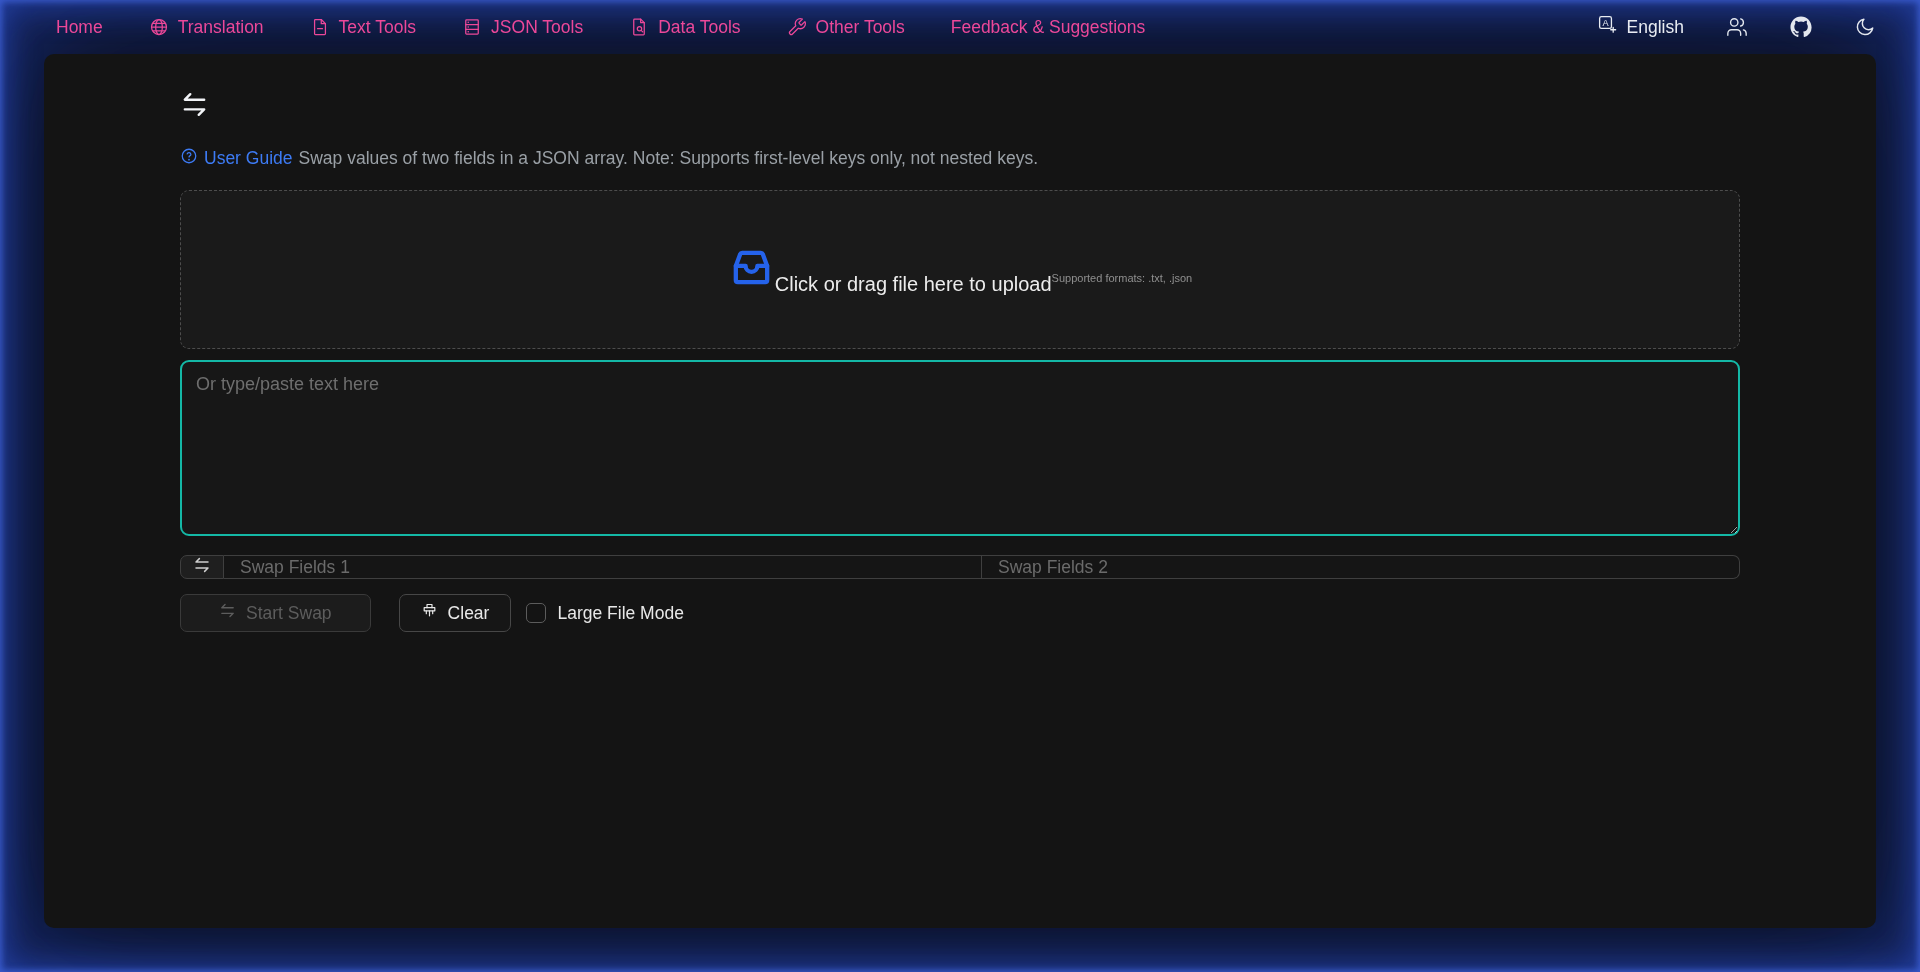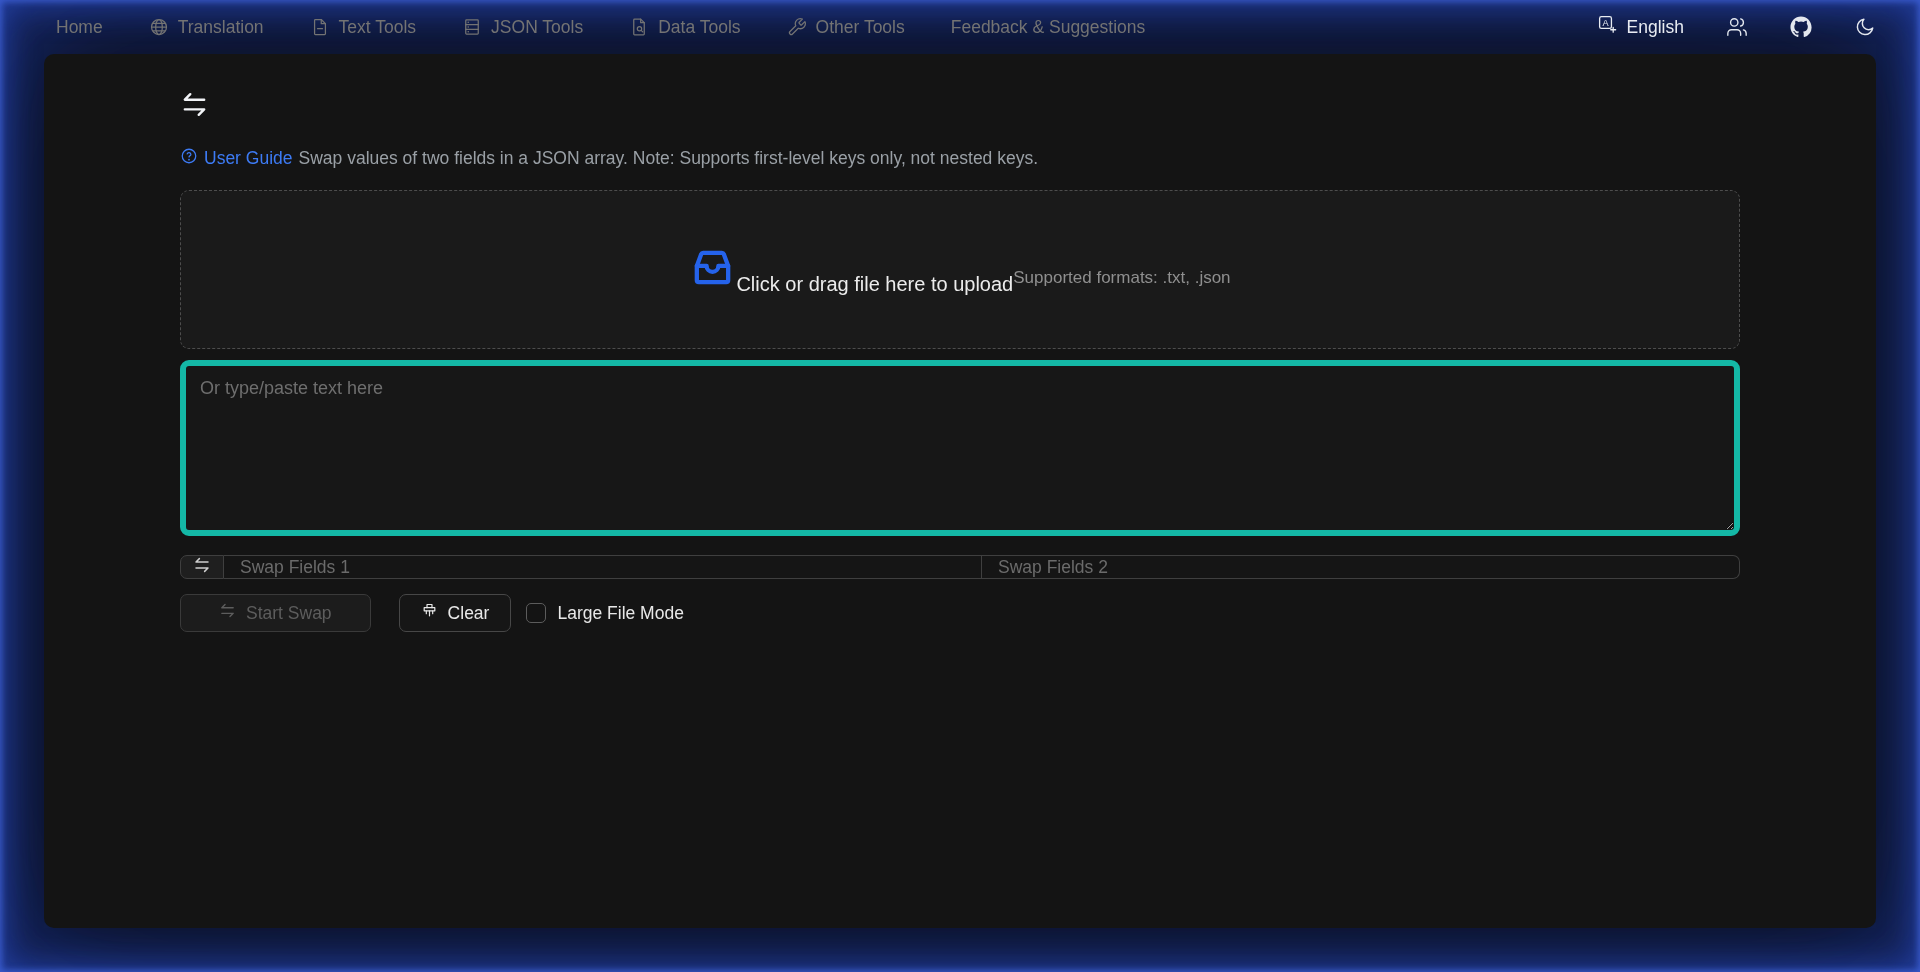--- a/index.html
+++ b/index.html
@@ -21,21 +21,21 @@
   }
   
   .nav {
     position: relative; z-index: 2;
     height: 54px; display: flex; align-items: center;
     padding: 0 44px 0 56px;
   }
   .nav-left { display: flex; align-items: center; gap: 46px; flex: 1; }
   .nav-item {
     display: flex; align-items: center; gap: 9px;
-    color: #737373; font-size: 17.5px; cursor: pointer; white-space: nowrap;
+    color: #ec4899; font-size: 17.5px; cursor: pointer; white-space: nowrap;
   }
   .nav-item svg { width: 20px; height: 20px; display: block; }
   .nav-right { display: flex; align-items: center; gap: 42px; }
   .lang { display: flex; align-items: center; gap: 9px; color: #e8ecf2; font-size: 17.5px; cursor: pointer; }
   .lang svg { width: 21px; height: 21px; }
   .icon-btn { display: flex; align-items: center; cursor: pointer; color: #e3e7ee; }
   .icon-btn svg { width: 22px; height: 22px; display: block; }
   
   .card {
     position: relative; z-index: 1;
@@ -59,25 +59,25 @@
   
   .upload {
     margin-top: 20px; height: 159px;
     border: 1.5px dashed #4d4d4d; border-radius: 9px;
     background: #1a1a1a;
     display: flex; align-items: center; justify-content: center;
     cursor: pointer;
   }
   .upload svg { width: 47px; height: 47px; }
   .upload-main { margin-top: 30px; font-size: 20px; color: #ececec; }
-  .upload-hint { margin-top: 16px; font-size: 17px; color: #8f8f8f; }
+  .upload-hint { margin-top: 16px; font-size: 11px; color: #8f8f8f; }
   
   .paste-area {
     margin-top: 11px; width: 100%; height: 176px;
-    background: #171717; border: 6px solid #14b8a6; border-radius: 9px;
+    background: #171717; border: 2px solid #14b8a6; border-radius: 9px;
     color: #d9d9d9; font-size: 18px; font-family: inherit;
     padding: 12px 14px; resize: vertical; outline: none;
   }
   .paste-area::placeholder { color: #6e6e6e; }
   
   .fields-row { margin-top: 15px; display: flex; height: 24px; }
   .field-addon {
     width: 44px; background: #1f1f1f;
     border: 1px solid #3f3f3f; border-radius: 7px 0 0 7px;
     display: flex; align-items: center; justify-content: center; color: #cfcfcf;

